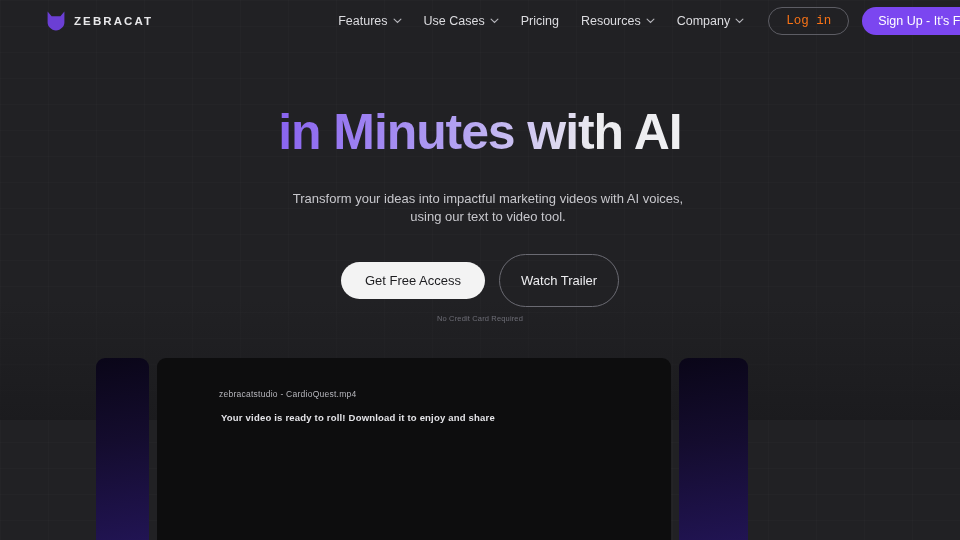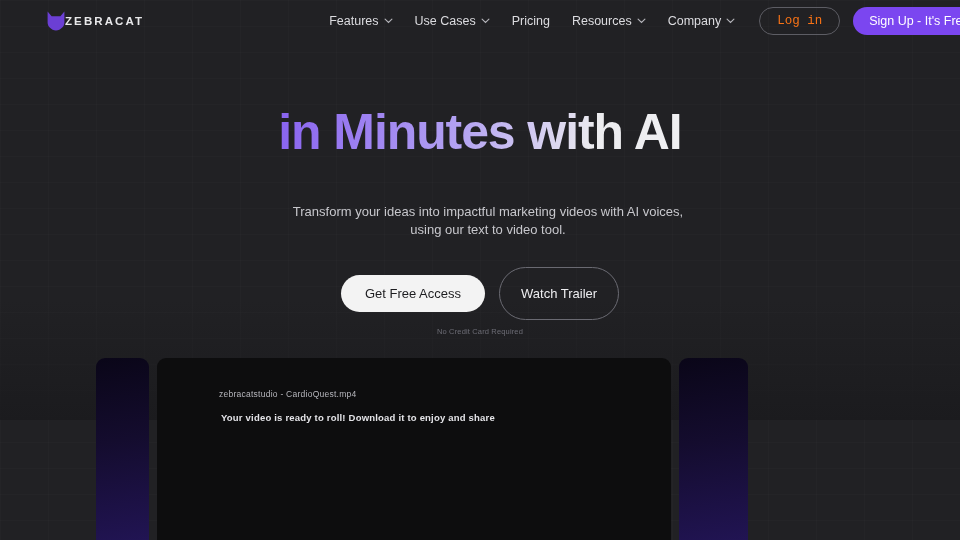--- a/index.html
+++ b/index.html
@@ -31,21 +31,21 @@
     pointer-events:none;
   }
 
   
   .header {
     position:absolute; left:0; top:0; width:960px; height:42px;
     display:flex; align-items:center;
     z-index:5;
   }
   .brand {
-    display:flex; align-items:center; gap:0;
+    display:flex; align-items:center; gap:9px;
     margin-left:47px;
   }
   .brand-mark { width:18px; height:20px; display:block; }
   .brand-name {
     font-size:11.5px; font-weight:700; letter-spacing:2.1px;
     color:#e8e8ea;
   }
 
   .nav {
     display:flex; align-items:center; gap:22px;
@@ -83,21 +83,21 @@
     font-size:50px; line-height:1.0; font-weight:700;
     letter-spacing:-1.1px;
     background:linear-gradient(100deg,#7141f2 0%, #8b66f0 30%, #b3a2f2 48%, #ececef 62%, #fafafa 100%);
     -webkit-background-clip:text; background-clip:text;
     -webkit-text-fill-color:transparent; color:transparent;
     padding:2px 0 6px;
   }
   .headline .l2 { display:block; margin-top:9px;text-align:center; }
 
   .subtitle {
-    margin-top:40px;
+    margin-top:27px;
     font-size:13px; line-height:1.42; color:#c7c7cc;padding-left:16px;
   }
   .subtitle .s2 { display:block; }
 
   .cta-row {
     margin-top:27px;
     display:flex; align-items:center; justify-content:center; gap:14px;
   }
   .btn-primary {
     font-size:13px; color:#1d1d20;

